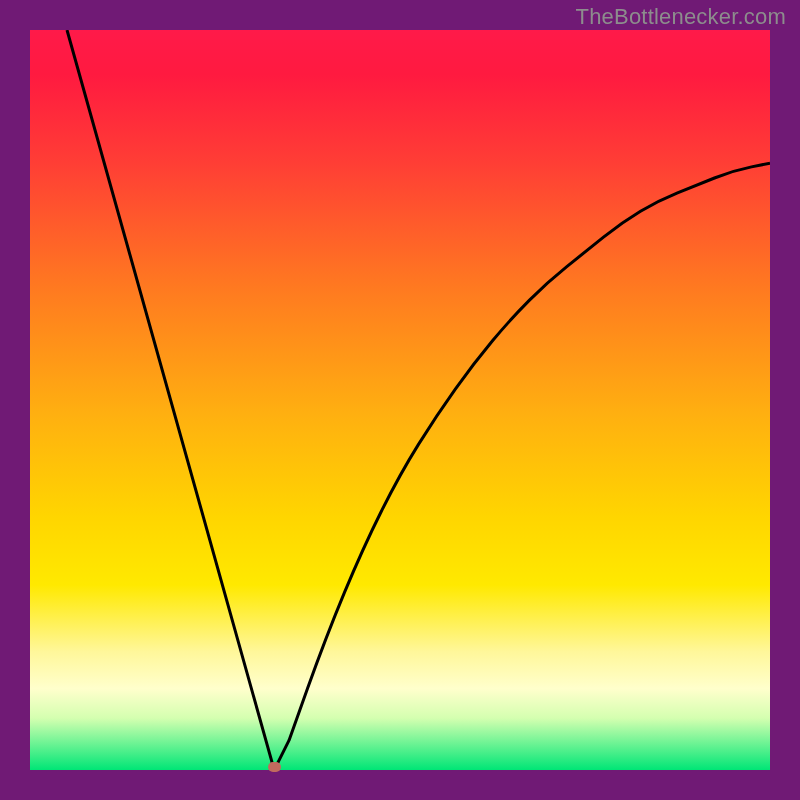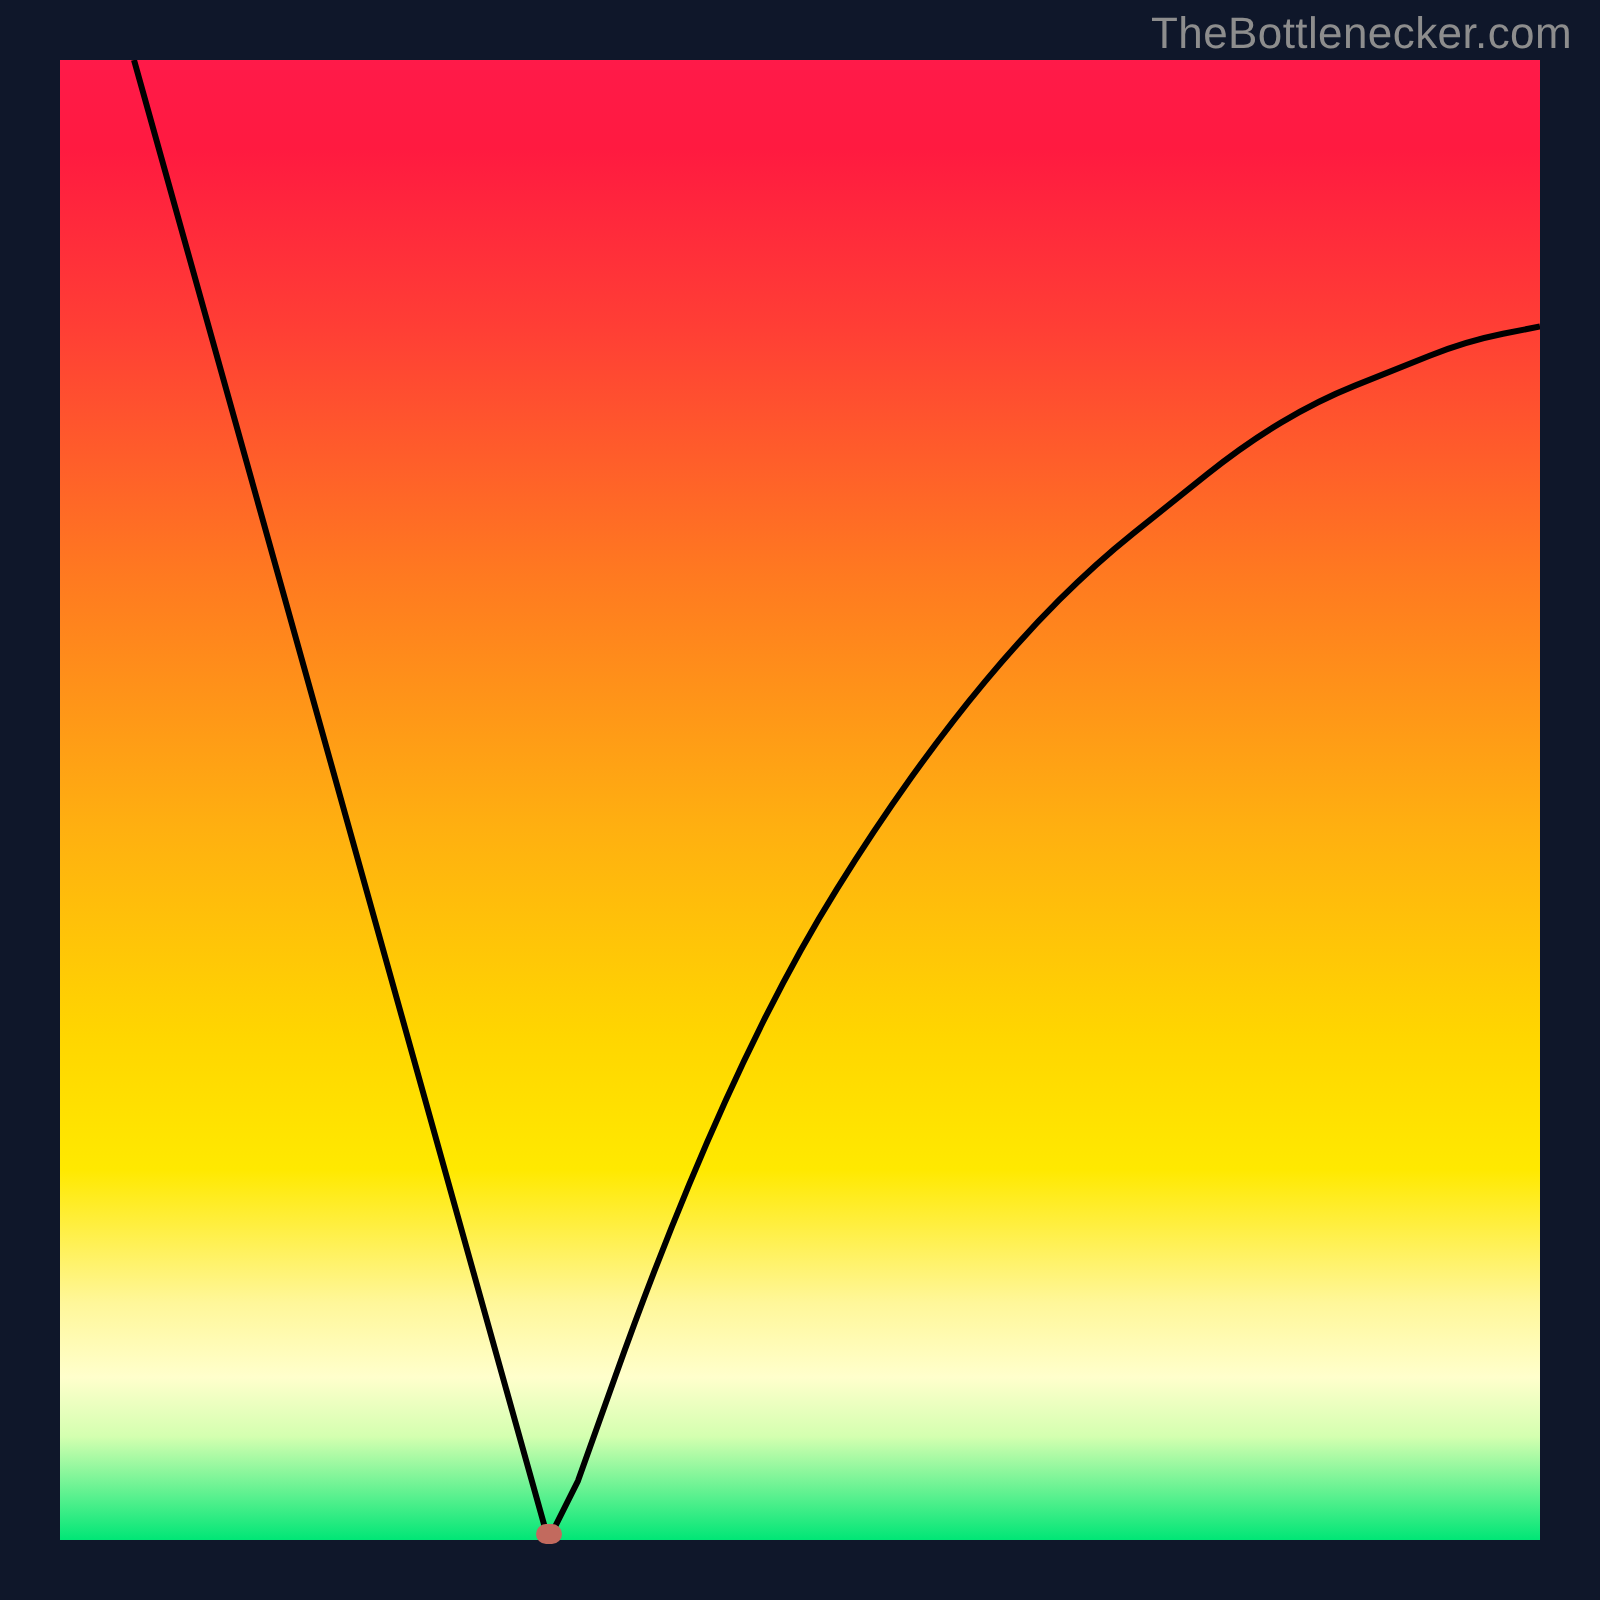--- a/index.html
+++ b/index.html
@@ -10,21 +10,21 @@
     background: #000;
     overflow: hidden;
     font-family: Arial, Helvetica, sans-serif;
   }
   .frame {
     position: absolute;
     top: 0;
     left: 0;
     width: 800px;
     height: 800px;
-    background: #0f172a;
+    background: #701a75;
   }
   .plot {
     position: absolute;
     top: 30px;
     left: 30px;
     width: 740px;
     height: 740px;
     background: linear-gradient(
       to bottom,
       #ff1a49 0%,

